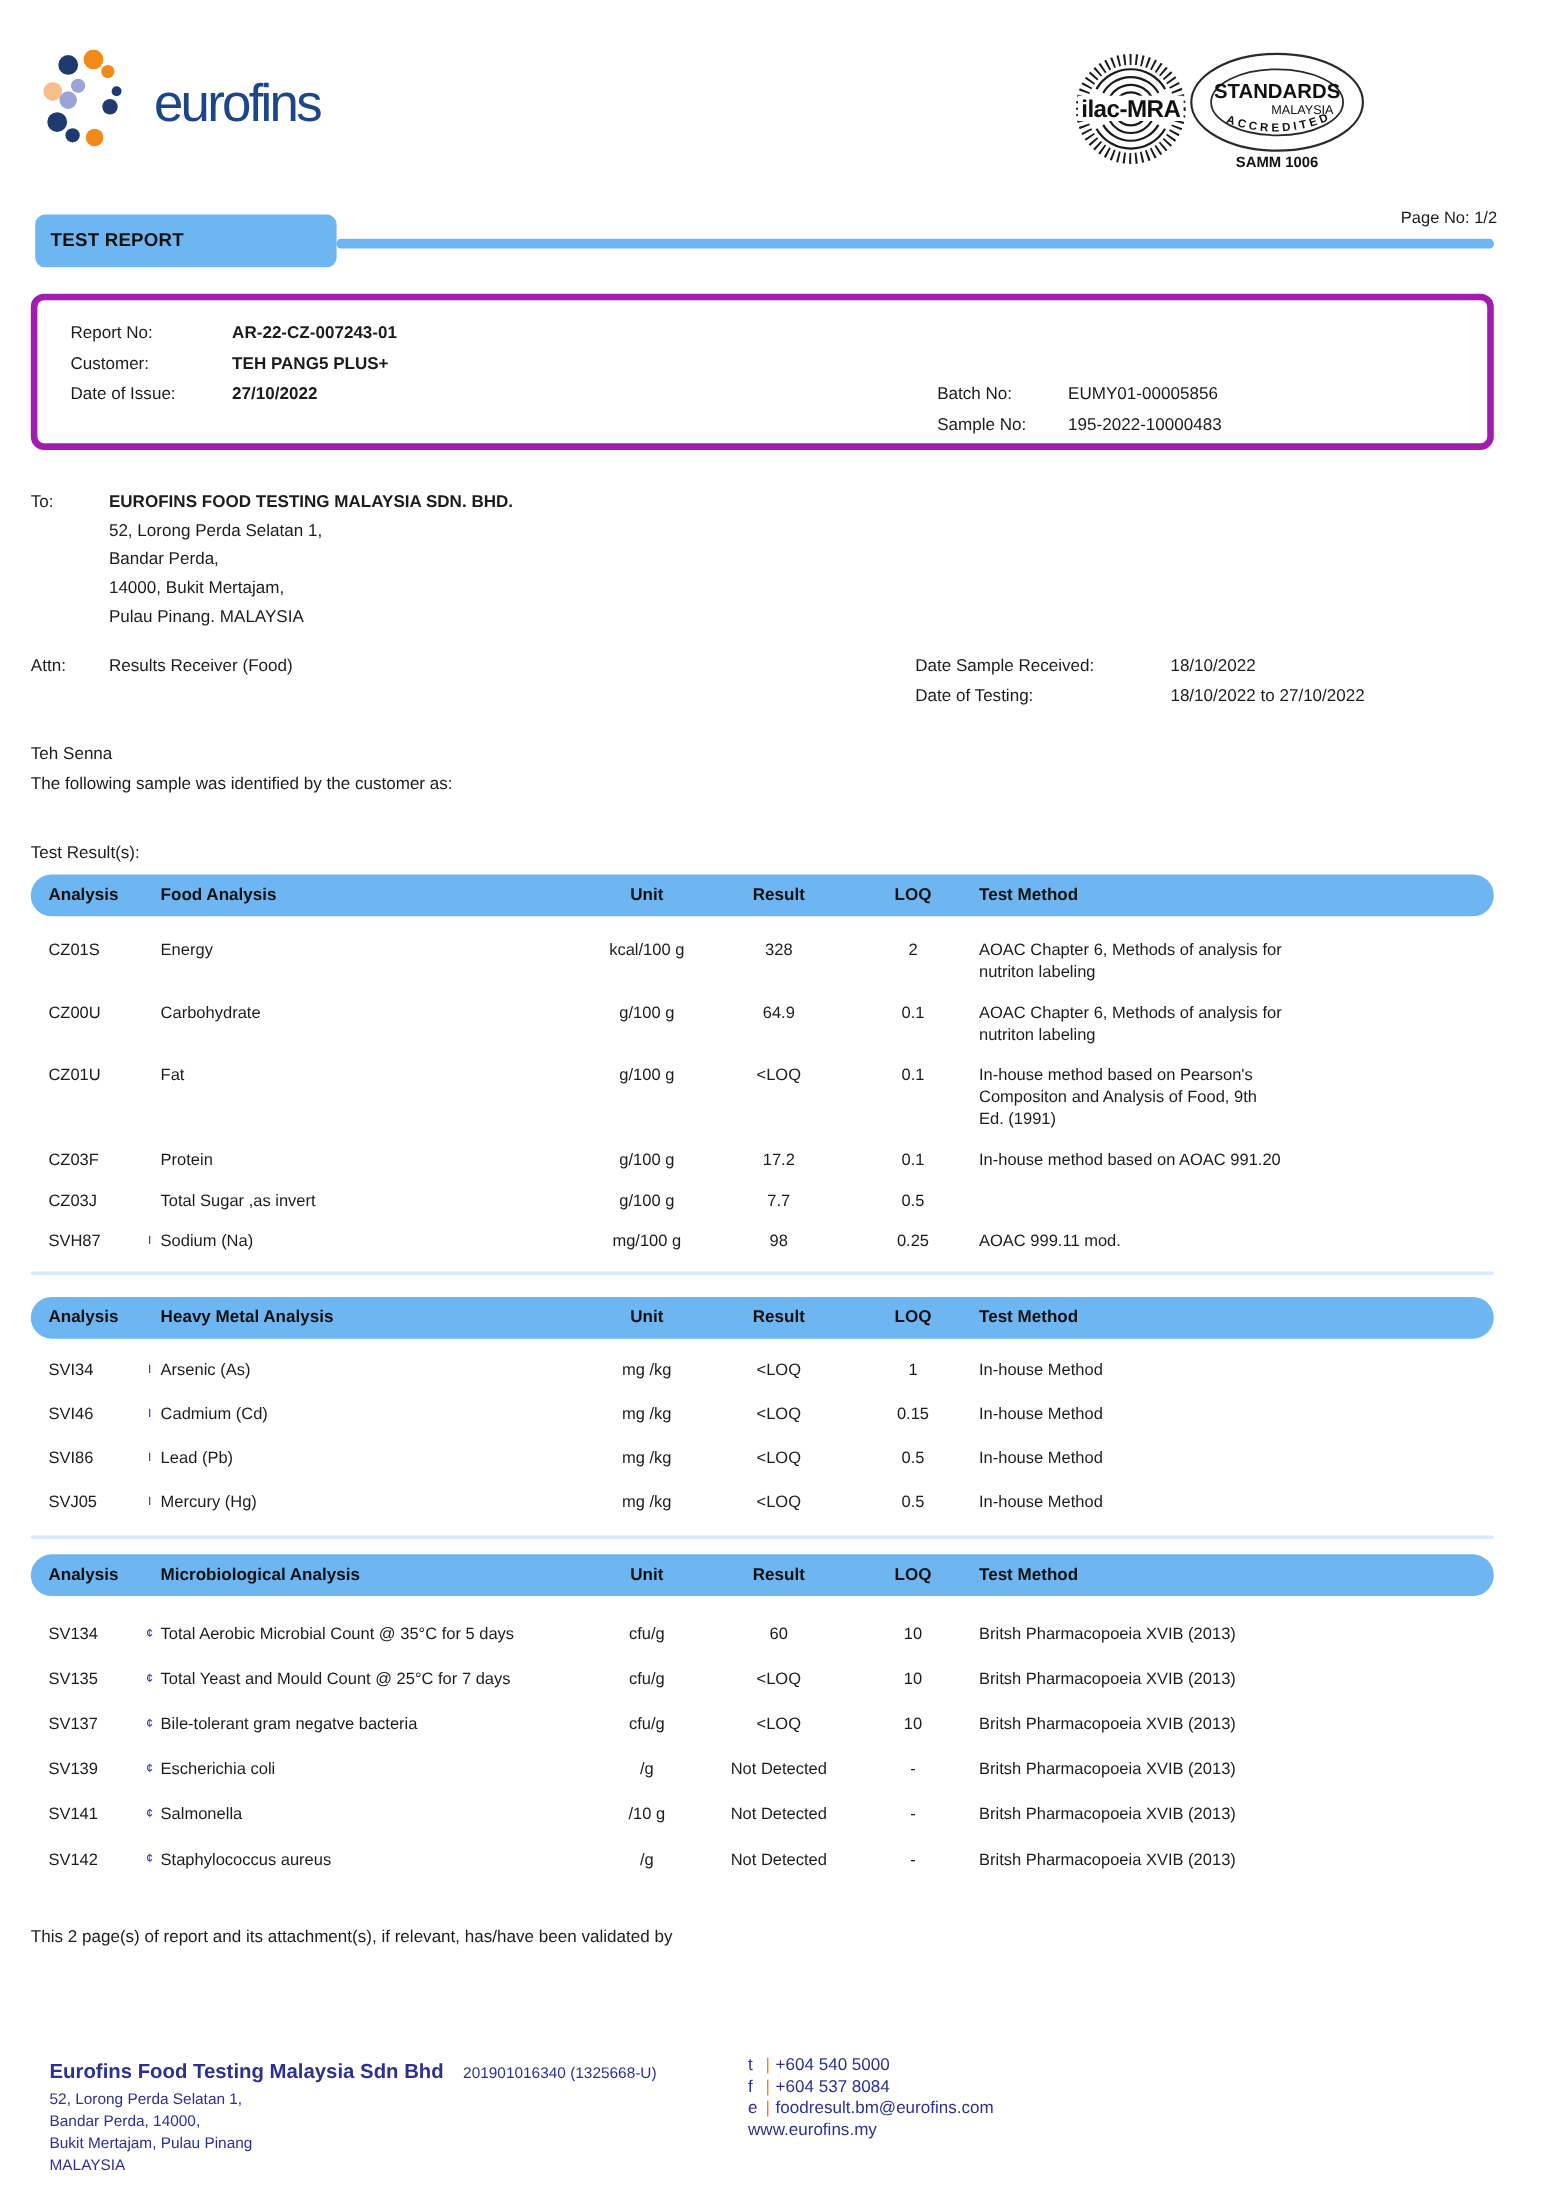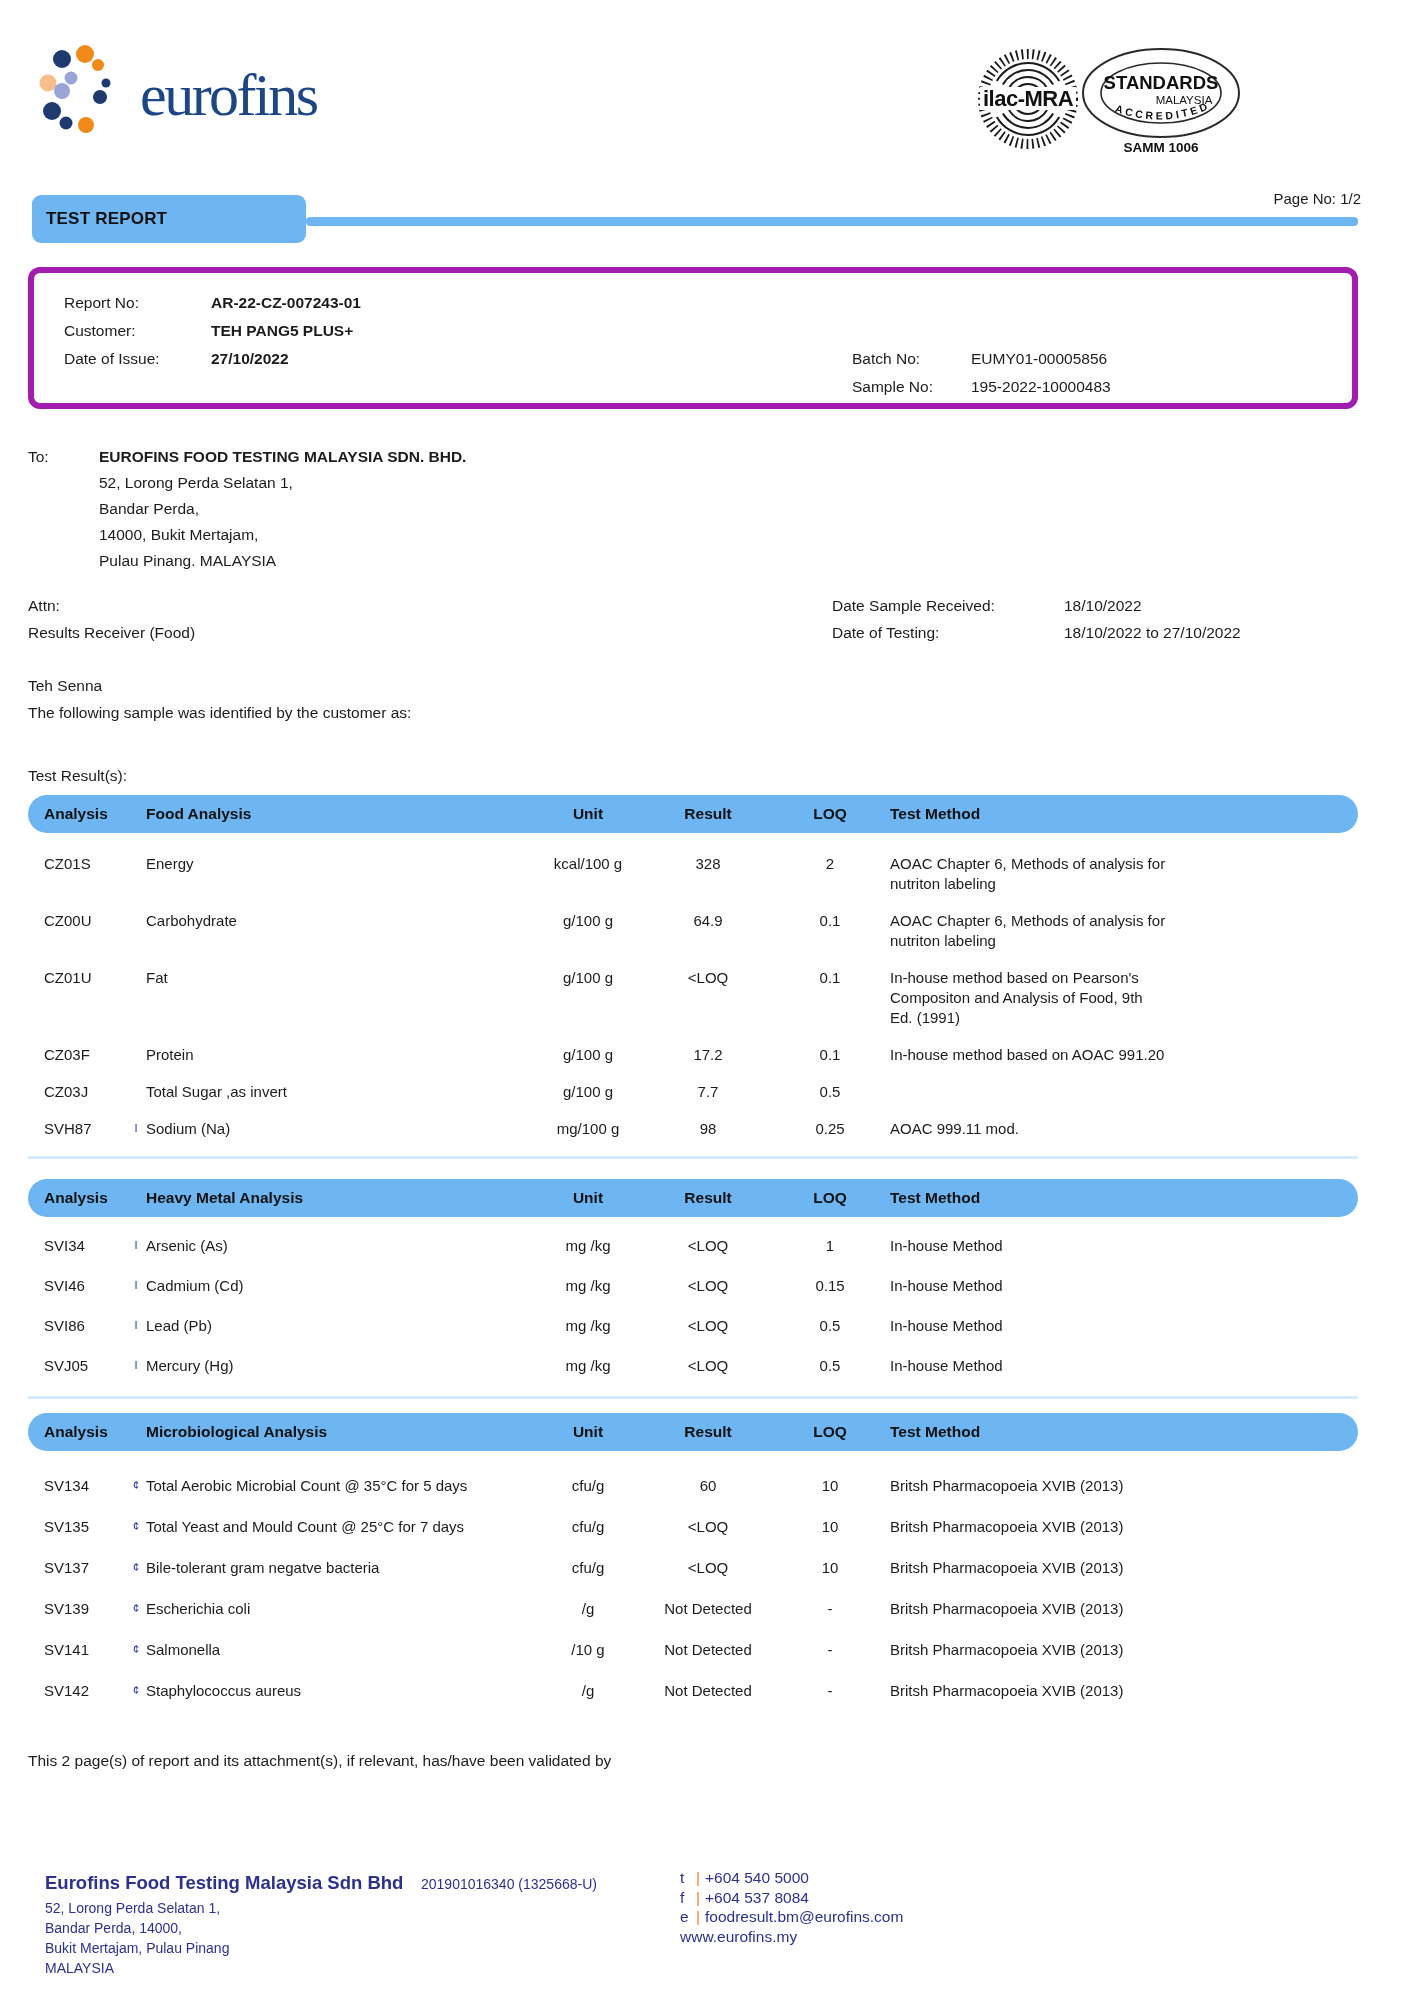--- a/index.html
+++ b/index.html
@@ -1,20 +1,20 @@
 <!DOCTYPE html>
 <html><head>
 <meta charset="utf-8">
 <style>
   html,body{margin:0;padding:0;background:#fff;}
   .page{position:relative;width:1414px;height:2000px;background:#fff;overflow:hidden;
         font-family:"Liberation Sans","DejaVu Sans",sans-serif;color:#1c1c1c;}
   
   .brand{position:absolute;top:45px;left:38px;display:flex;align-items:center;gap:18px;}
-  .brand-text{font-size:60px;font-weight:500;color:#1d4689;letter-spacing:-2.5px;line-height:1;font-family:Liberation Serif, serif;}
+  .brand-text{font-size:48px;font-weight:500;color:#1d4689;letter-spacing:-2.5px;line-height:1;}
   .ilac-seal{position:absolute;top:40px;left:978px;}
   .standards-seal{position:absolute;top:46px;left:1080px;}
   .pageno{position:absolute;top:190px;right:53px;font-size:15px;}
   
   .content{margin:0 56px 0 28px;}
   .banner-row{position:relative;margin-top:195px;height:48px;}
   .banner{position:absolute;left:4px;top:0;width:274px;height:48px;background:#6db6f2;
           border-radius:9px;display:flex;align-items:center;padding-left:14px;box-sizing:border-box;
           font-size:17px;font-weight:600;letter-spacing:.2px;color:#111;}
   .banner-line{position:absolute;left:278px;right:0;top:22px;height:9px;background:#6db6f2;border-radius:4px;}
@@ -26,21 +26,21 @@
   .ival{font-weight:700;}
   .info-right{position:absolute;left:818px;top:72px;line-height:28px;}
   .blabel{display:inline-block;width:119px;}
   
   .to-block{margin-top:35px;font-size:15.5px;line-height:26px;}
   .to-row{display:flex;}
   .tlabel{width:71px;flex:none;}
   .to-company{font-weight:700;}
   .addr-indent{margin-left:71px;}
   .attn-row{position:relative;margin-top:18px;font-size:15.5px;line-height:27px;min-height:54px;}
-  .attn-left{display:flex;flex-direction:column;}
+  .attn-left{display:flex;}
   .dates-right{position:absolute;left:804px;top:0;}
   .dlabel{display:inline-block;width:232px;}
   .sample-intro{margin-top:26px;font-size:15.5px;line-height:27px;}
   .results-label{margin-top:40px;font-size:15.5px;line-height:20px;}
   
   .tsec1{margin-top:9px;} .tsec2{margin-top:20px;} .tsec3{margin-top:14px;}
   .thead,.trow{display:grid;grid-template-columns:82px 20px 400px 84px 156px 88px 1fr;}
   .thead{background:#6db6f2;border-radius:19px;height:38px;align-items:center;
          padding-left:16px;box-sizing:border-box;font-size:15.5px;font-weight:600;color:#111;}
   .tbody1{margin-top:21px;} .tbody2{margin-top:19px;} .tbody3{margin-top:25px;}

